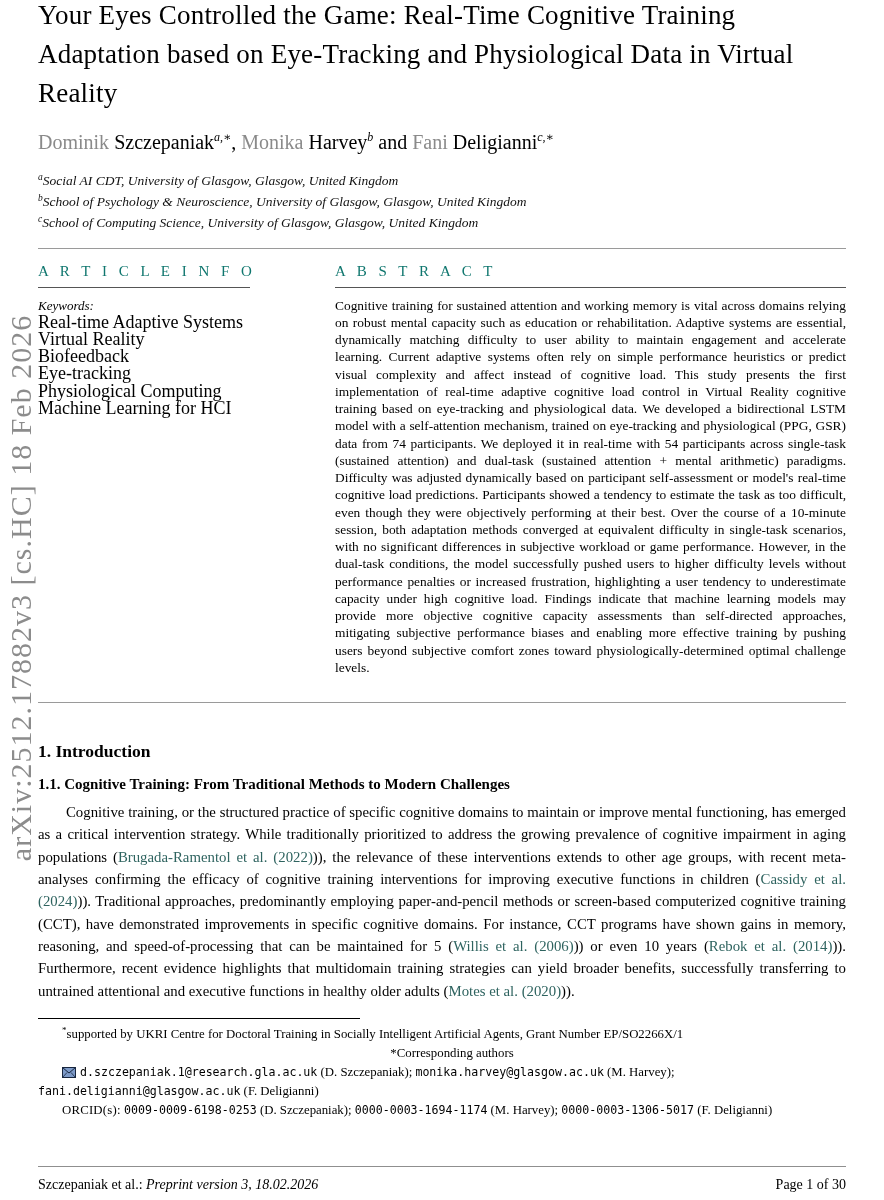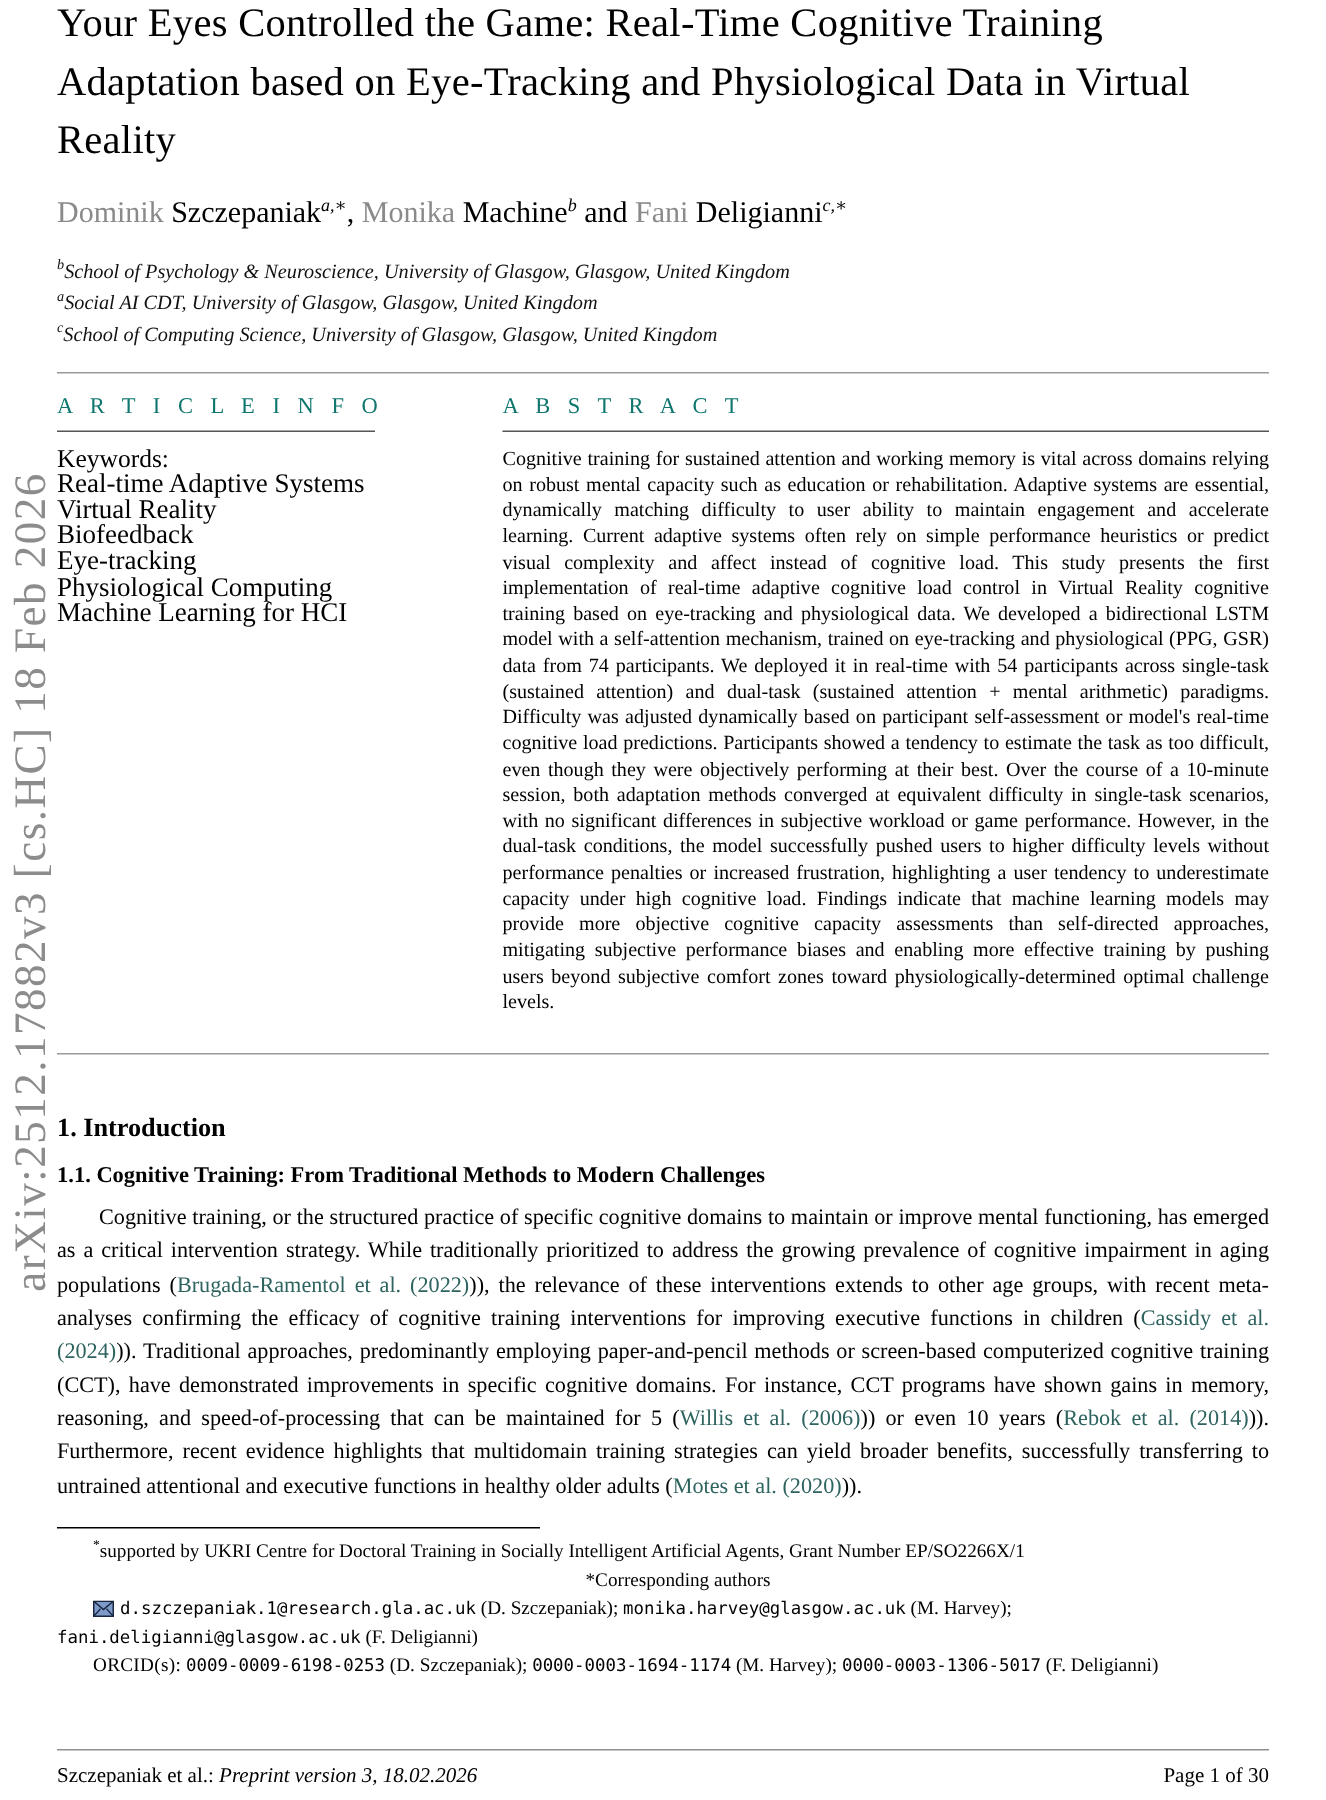--- a/index.html
+++ b/index.html
@@ -28,21 +28,21 @@
   .affil { font-style:italic; font-size:13.5px; line-height:21px; color:#111; }
   .affil .asup { font-size:9.5px; font-style:italic; vertical-align:super; line-height:0; }
   .rule-full { border:none; border-top:1px solid #9a9a9a; height:0; margin-top:15px; }
   .cols { display:grid; grid-template-columns:272px 511px; column-gap:25px; margin-top:14px; }
   .colhead {
     font-size:15px; letter-spacing:4px; font-weight:normal; color:#0f766e;
   }
   .colhead-rule { border:none; border-top:1px solid #555; margin-top:7px; }
   .ai-rule { width:212px; }
   .ab-rule { width:100%; }
-  .kw-label { font-size:17px; line-height:17.2px; margin-top:9px; }
+  .kw-label { font-style:italic; font-size:13px; line-height:17.2px; margin-top:9px; }
   .kw-item { font-size:18px; line-height:17.2px; }
   .abs-text {
     margin-top:9px; font-size:13.4px; line-height:17.25px; text-align:justify; color:#000;
   }
   .mid-rule { margin-top:26px; }
   .sec-head { margin-top:38px; font-size:17.5px; font-weight:bold; }
   .subsec-head { margin-top:14px; font-size:15px; font-weight:bold; }
   .body-par {
     margin-top:8px; font-size:14.8px; line-height:22.3px; text-align:justify;
     text-indent:28px;
@@ -70,27 +70,27 @@
 <div class="page">
 
   <div class="watermark">arXiv:2512.17882v3  [cs.HC]  18 Feb 2026</div>
 
   <div class="content">
 
     <h1 class="title">Your Eyes Controlled the Game: Real-Time Cognitive Training Adaptation based on Eye-Tracking and Physiological Data in Virtual Reality</h1>
 
     <div class="authors">
       <span class="fname">Dominik</span><span class="lname"> Szczepaniak</span><span class="authsup">a,∗</span><span>,  </span>
-      <span class="fname">Monika</span><span class="lname"> Machine</span><span class="authsup">b</span><span> and </span>
+      <span class="fname">Monika</span><span class="lname"> Harvey</span><span class="authsup">b</span><span> and </span>
       <span class="fname">Fani</span><span class="lname"> Deligianni</span><span class="authsup">c,∗</span>
     </div>
 
     <div class="affils">
+      <div class="affil"><span class="asup">a</span><span>Social AI CDT, University of Glasgow, Glasgow, United Kingdom</span></div>
       <div class="affil"><span class="asup">b</span><span>School of Psychology &amp; Neuroscience, University of Glasgow, Glasgow, United Kingdom</span></div>
-      <div class="affil"><span class="asup">a</span><span>Social AI CDT, University of Glasgow, Glasgow, United Kingdom</span></div>
       <div class="affil"><span class="asup">c</span><span>School of Computing Science, University of Glasgow, Glasgow, United Kingdom</span></div>
     </div>
 
     <hr class="rule-full">
 
     <div class="cols">
       <aside>
         <div class="colhead">A R T I C L E  I N F O</div>
         <hr class="colhead-rule ai-rule">
         <div class="kw-label">Keywords:</div>

